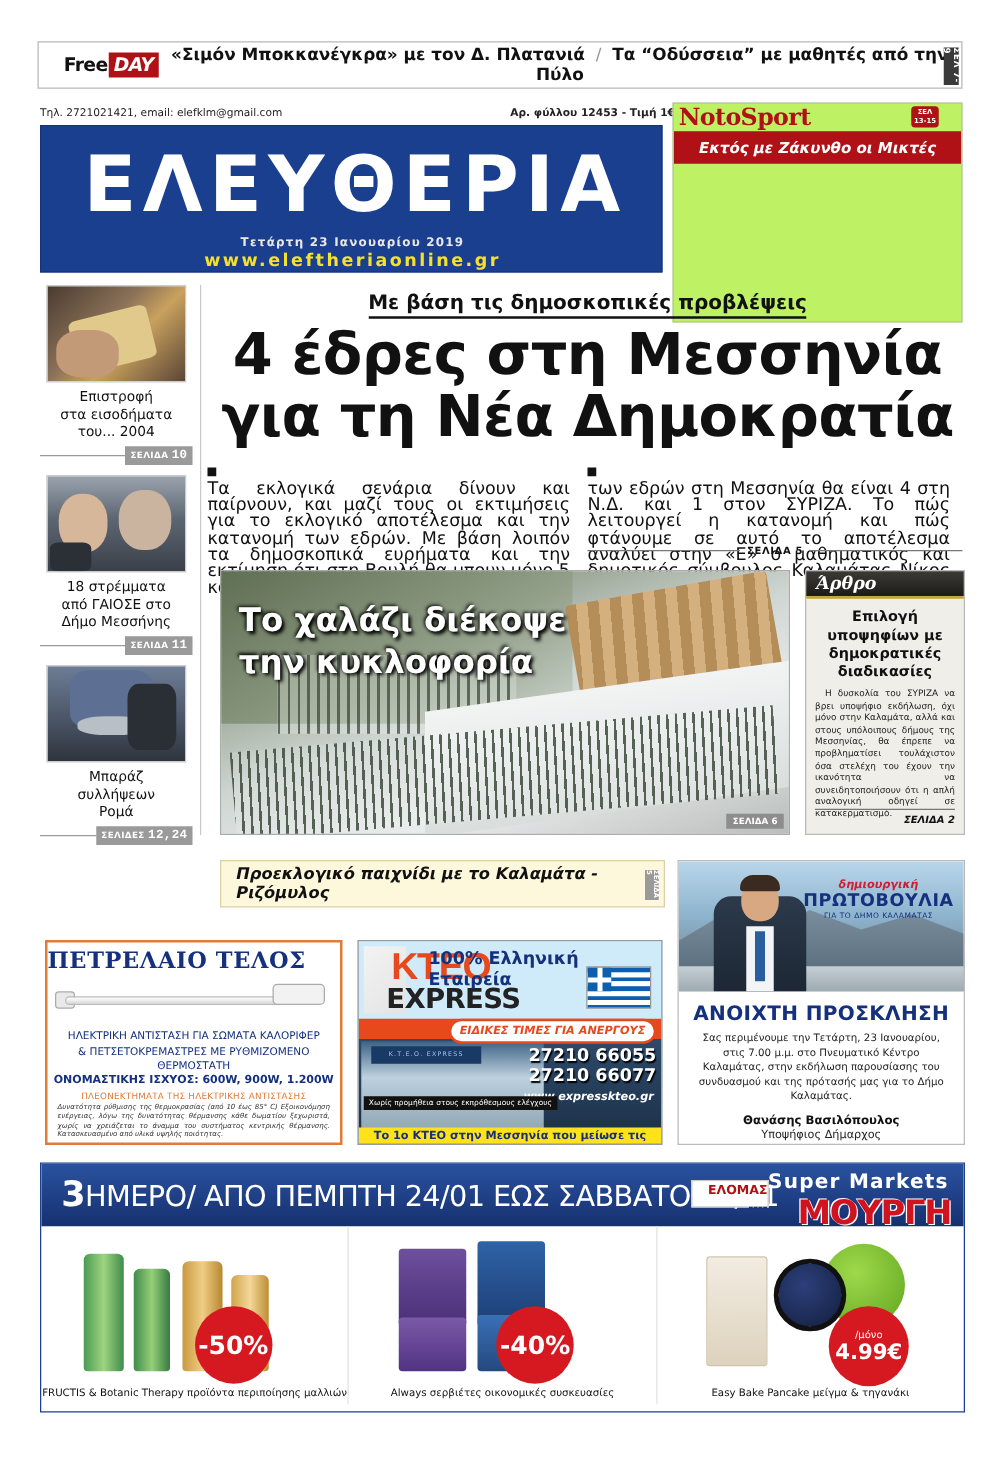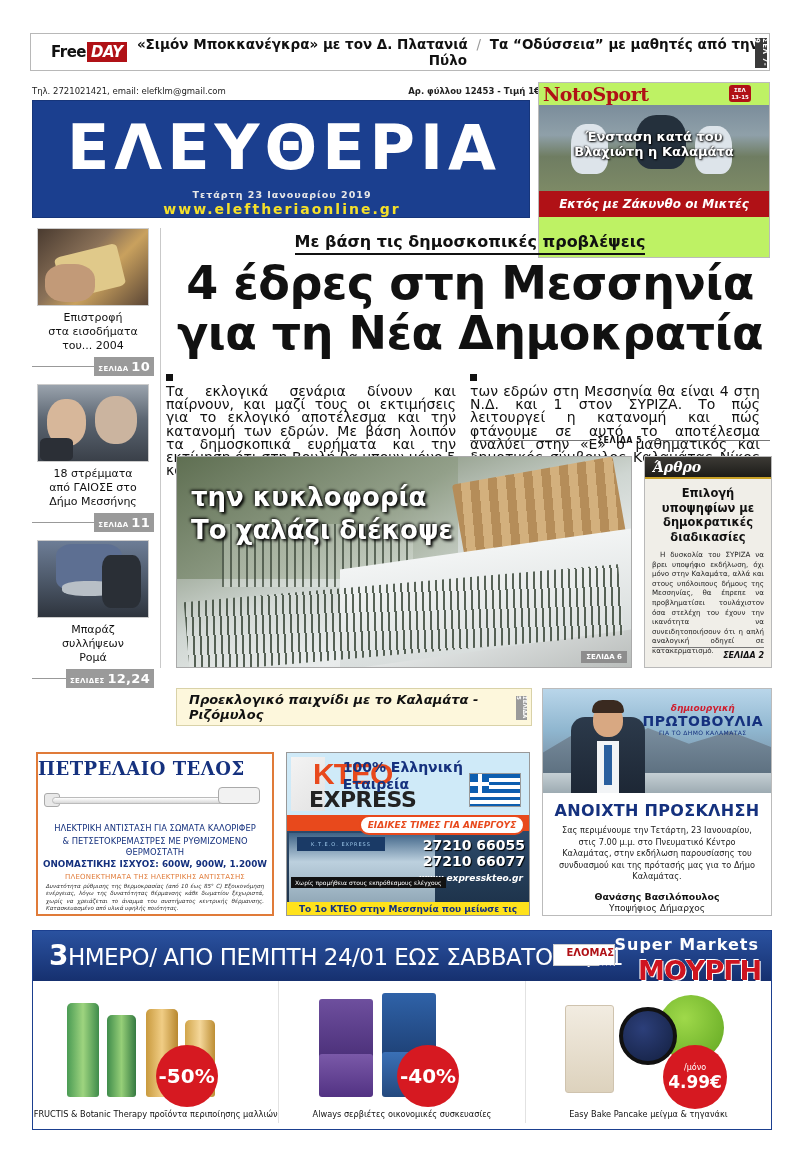--- a/index.html
+++ b/index.html
@@ -72,21 +72,21 @@
   .tp1 { background:linear-gradient(135deg,#4a3b30 0%,#8a7158 40%,#c9a15e 60%,#5b4636 100%); }
   .tp2 { background:linear-gradient(180deg,#9aa3ad 0%,#5c6672 45%,#3a4049 100%); }
   .tp3 { background:linear-gradient(180deg,#6d7d96 0%,#4e5a6b 50%,#2e343d 100%); }
   .photo-blob { position:absolute; border-radius:50%; }
   .teaser-title { text-align:center; font-size:11px; line-height:14px; color:#111;
                   margin-top:5px; font-weight:normal; }
   .page-badge-row { display:flex; align-items:center; margin-top:4px; }
   .page-badge-row .rule { flex:1; height:1px; background:#999; }
   .page-badge { background:#9a9a9a; color:#fff; font-size:7px; font-weight:bold;
                 padding:2px 4px; letter-spacing:0.3px; }
-  .page-badge b { font-size:13px; }
+  .page-badge b { font-size:10px;font-family:Liberation Mono, monospace; }
 
   
   .divider-v { position:absolute; left:160px; top:228px; width:1px; height:440px; background:#c9c9c9; }
   .kicker { position:absolute; left:168px; top:232px; width:604px; text-align:center;
             font-size:16px; font-weight:bold; color:#111; }
   .kicker span { border-bottom:2px solid #111; padding-bottom:2px; }
   .lead-head { position:absolute; left:168px; top:258px; width:604px; text-align:center;
                font-size:46px; font-weight:bold; line-height:50px; color:#111;
                letter-spacing:-0.5px; }
   .lead-cols { position:absolute; left:166px; top:374px; width:608px; display:flex; gap:14px; }
@@ -305,29 +305,20 @@
     </div>
     <div class="mast-date">Τετάρτη 23 Ιανουαρίου 2019</div>
     <div class="mast-url">www.eleftheriaonline.gr</div>
   </div>
 
   <div class="notosport">
     <div class="noto-title">
       <span class="nt">NotoSport</span>
       <div class="noto-pagebadge">ΣΕΛ 13-15</div>
     </div>
-    <div class="noto-photo">
-      <div class="np-fig light" style="left:14%;top:22%;width:16%;height:58%;"></div>
-      <div class="np-fig" style="left:42%;top:12%;width:22%;height:62%;"></div>
-      <div class="np-fig light" style="left:68%;top:24%;width:16%;height:56%;"></div>
-      <div class="noto-overlay">
-        <div>Ένσταση κατά του</div>
-        <div>Βλαχιώτη η Καλαμάτα</div>
-      </div>
-    </div>
     <div class="noto-foot">Εκτός με Ζάκυνθο οι Μικτές</div>
   </div>
 
   <div class="sidebar">
 
     <div class="teaser">
       <div class="teaser-photo tp1">
         <div class="photo-blob" style="left:18%;top:28%;width:58%;height:56%;background:#e0c98a;border-radius:10%;transform:rotate(-14deg);"></div>
         <div class="photo-blob" style="left:6%;top:46%;width:46%;height:50%;background:#c29a78;border-radius:40%;"></div>
       </div>
@@ -411,22 +402,22 @@
     <div class="rule"></div>
   </div>
 
   <div class="hail">
     <div class="sky"></div>
     <div class="fence2"></div>
     <div class="roof2"></div>
     <div class="snowbank"></div>
     <div class="fence"></div>
     <div class="hail-overlay">
+      <div>Το χαλάζι διέκοψε</div>
       <div>την κυκλοφορία</div>
-      <div>Το χαλάζι διέκοψε</div>
     </div>
     <div class="hail-badge">ΣΕΛΙΔΑ 6</div>
   </div>
 
   <div class="arthro">
     <div class="arthro-head">
       <span>Άρθρο</span>
     </div>
     <div class="arthro-title">
       <div>Επιλογή</div>

